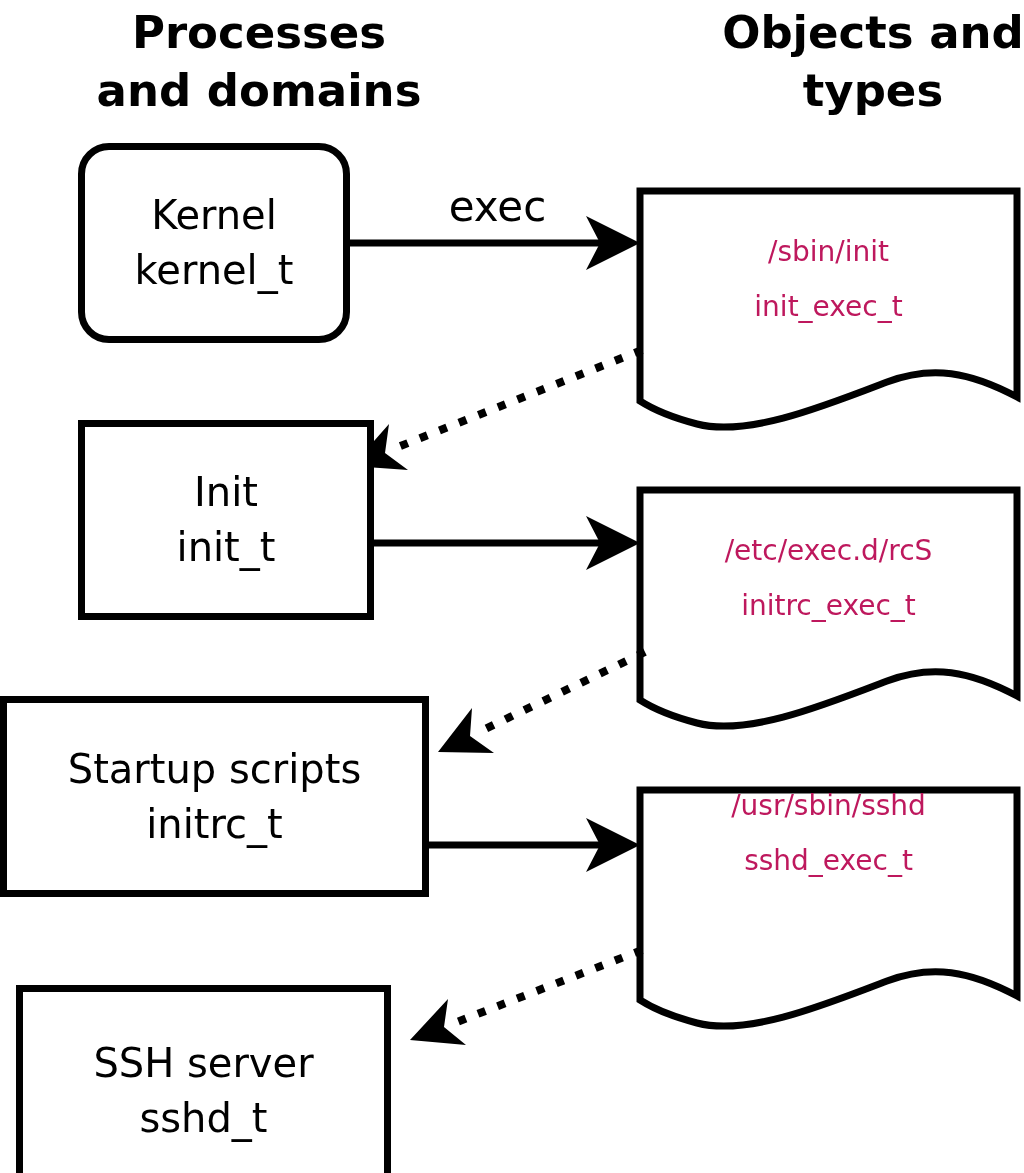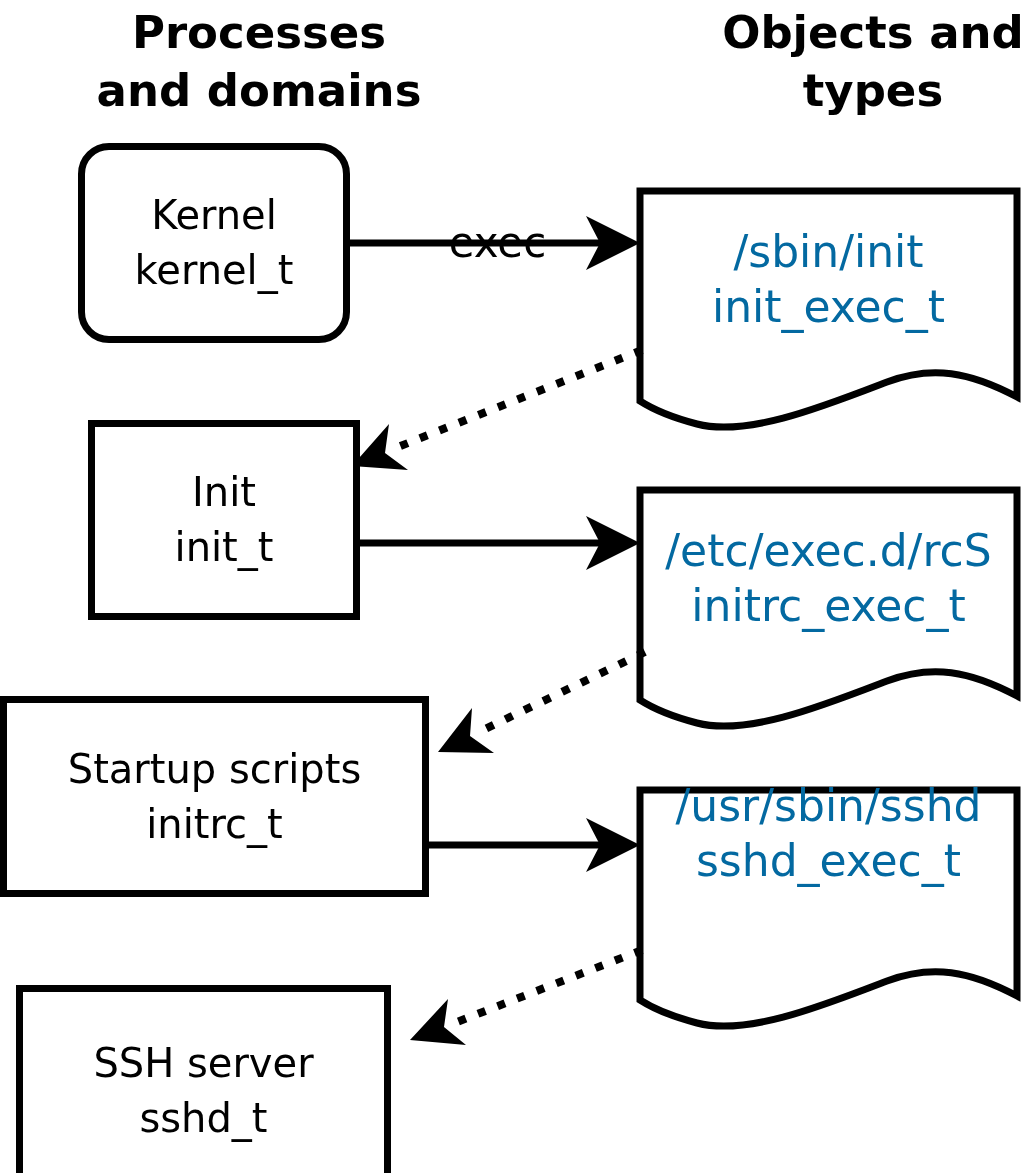--- a/index.html
+++ b/index.html
@@ -45,32 +45,31 @@
     line-height: 55px;
     color: #000;
   }
   .dtext {
     position: absolute;
     display: flex;
     flex-direction: column;
     align-items: center;
     justify-content: center;
     text-align: center;
-    font-size: 44px;
+    font-size: 28px;
     line-height: 55px;
-    color: #0369a1;
+    color: #be185d;
   }
   .edge-label {
     position: absolute;
     text-align: center;
     font-size: 42px;
     line-height: 46px;
     color: #000;
     white-space: nowrap;
-    margin-top: 36px;
   }
   .txtline { white-space: nowrap; }
 </style>
 </head>
 <body>
 
 <div id="canvas">
 
   <svg id="wires" viewBox="0 0 1024 1173" xmlns="http://www.w3.org/2000/svg">
 
@@ -117,21 +116,21 @@
   </div>
   <div class="hdr" style="left:627px; top:4px; width:400px;">
     <div class="txtline">Objects and</div>
     <div class="txtline">types</div>
   </div>
 
   <div class="pbox" style="left:78px; top:143px; width:272px; height:200px;border-radius:31px;">
     <div class="txtline">Kernel</div>
     <div class="txtline">kernel_t</div>
   </div>
-  <div class="pbox" style="left:88px; top:420px; width:272px; height:200px;">
+  <div class="pbox" style="left:78px; top:420px; width:296px; height:200px;">
     <div class="txtline">Init</div>
     <div class="txtline">init_t</div>
   </div>
   <div class="pbox" style="left:0px; top:696px; width:429px; height:201px;">
     <div class="txtline">Startup scripts</div>
     <div class="txtline">initrc_t</div>
   </div>
   <div class="pbox" style="left:16px; top:985px; width:375px; height:212px;">
     <div class="txtline">SSH server</div>
     <div class="txtline">sshd_t</div>

